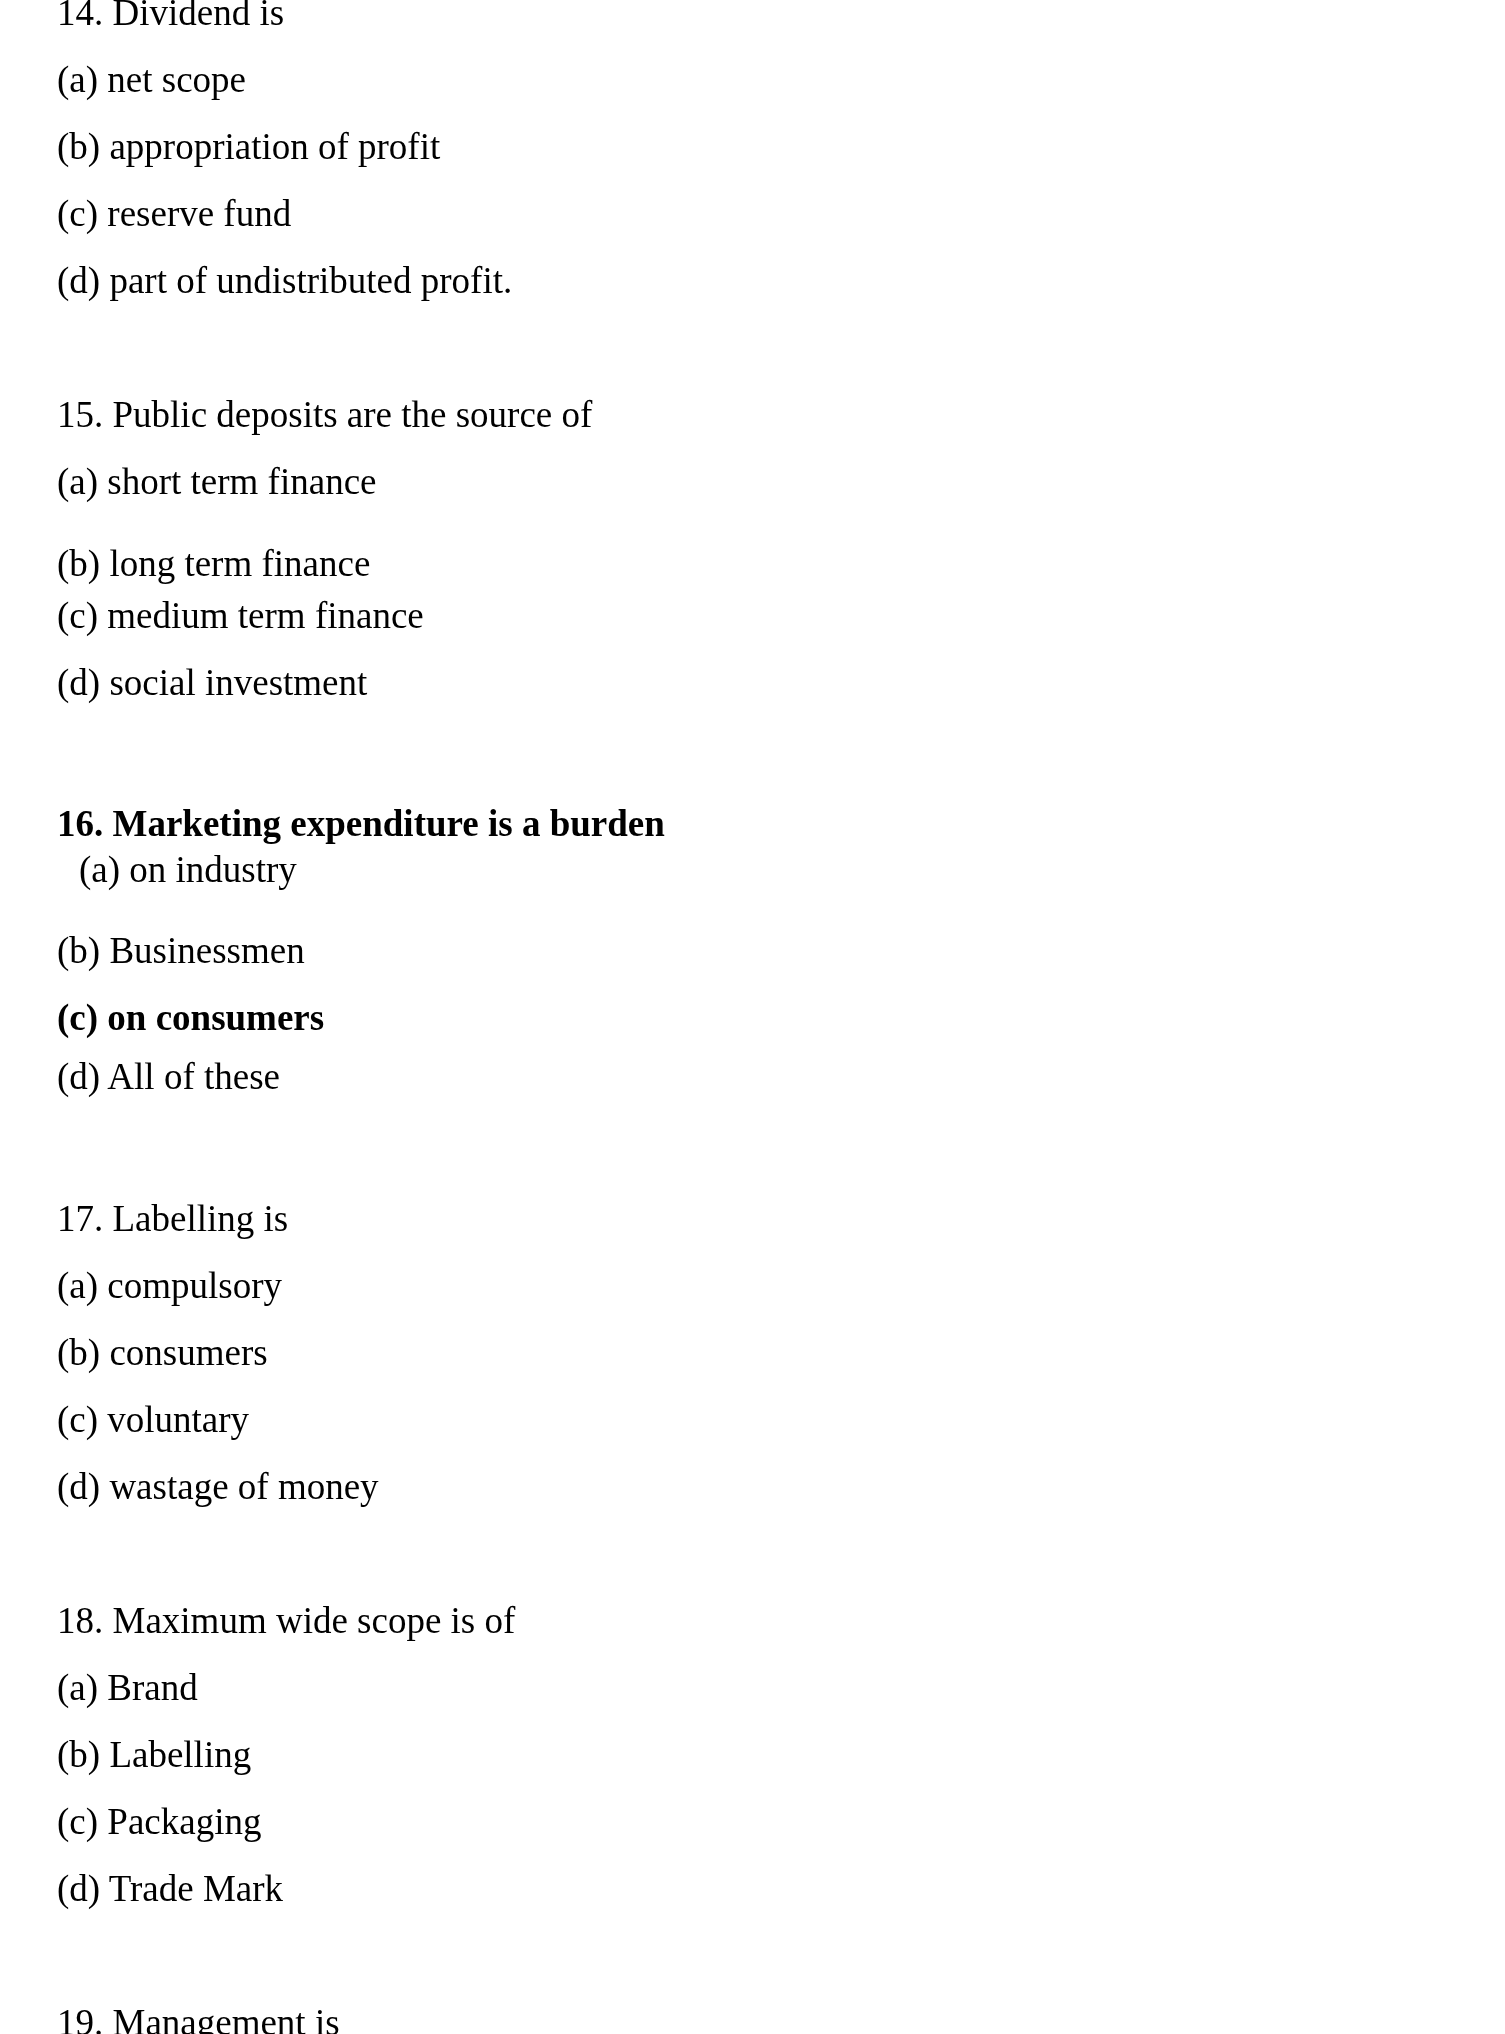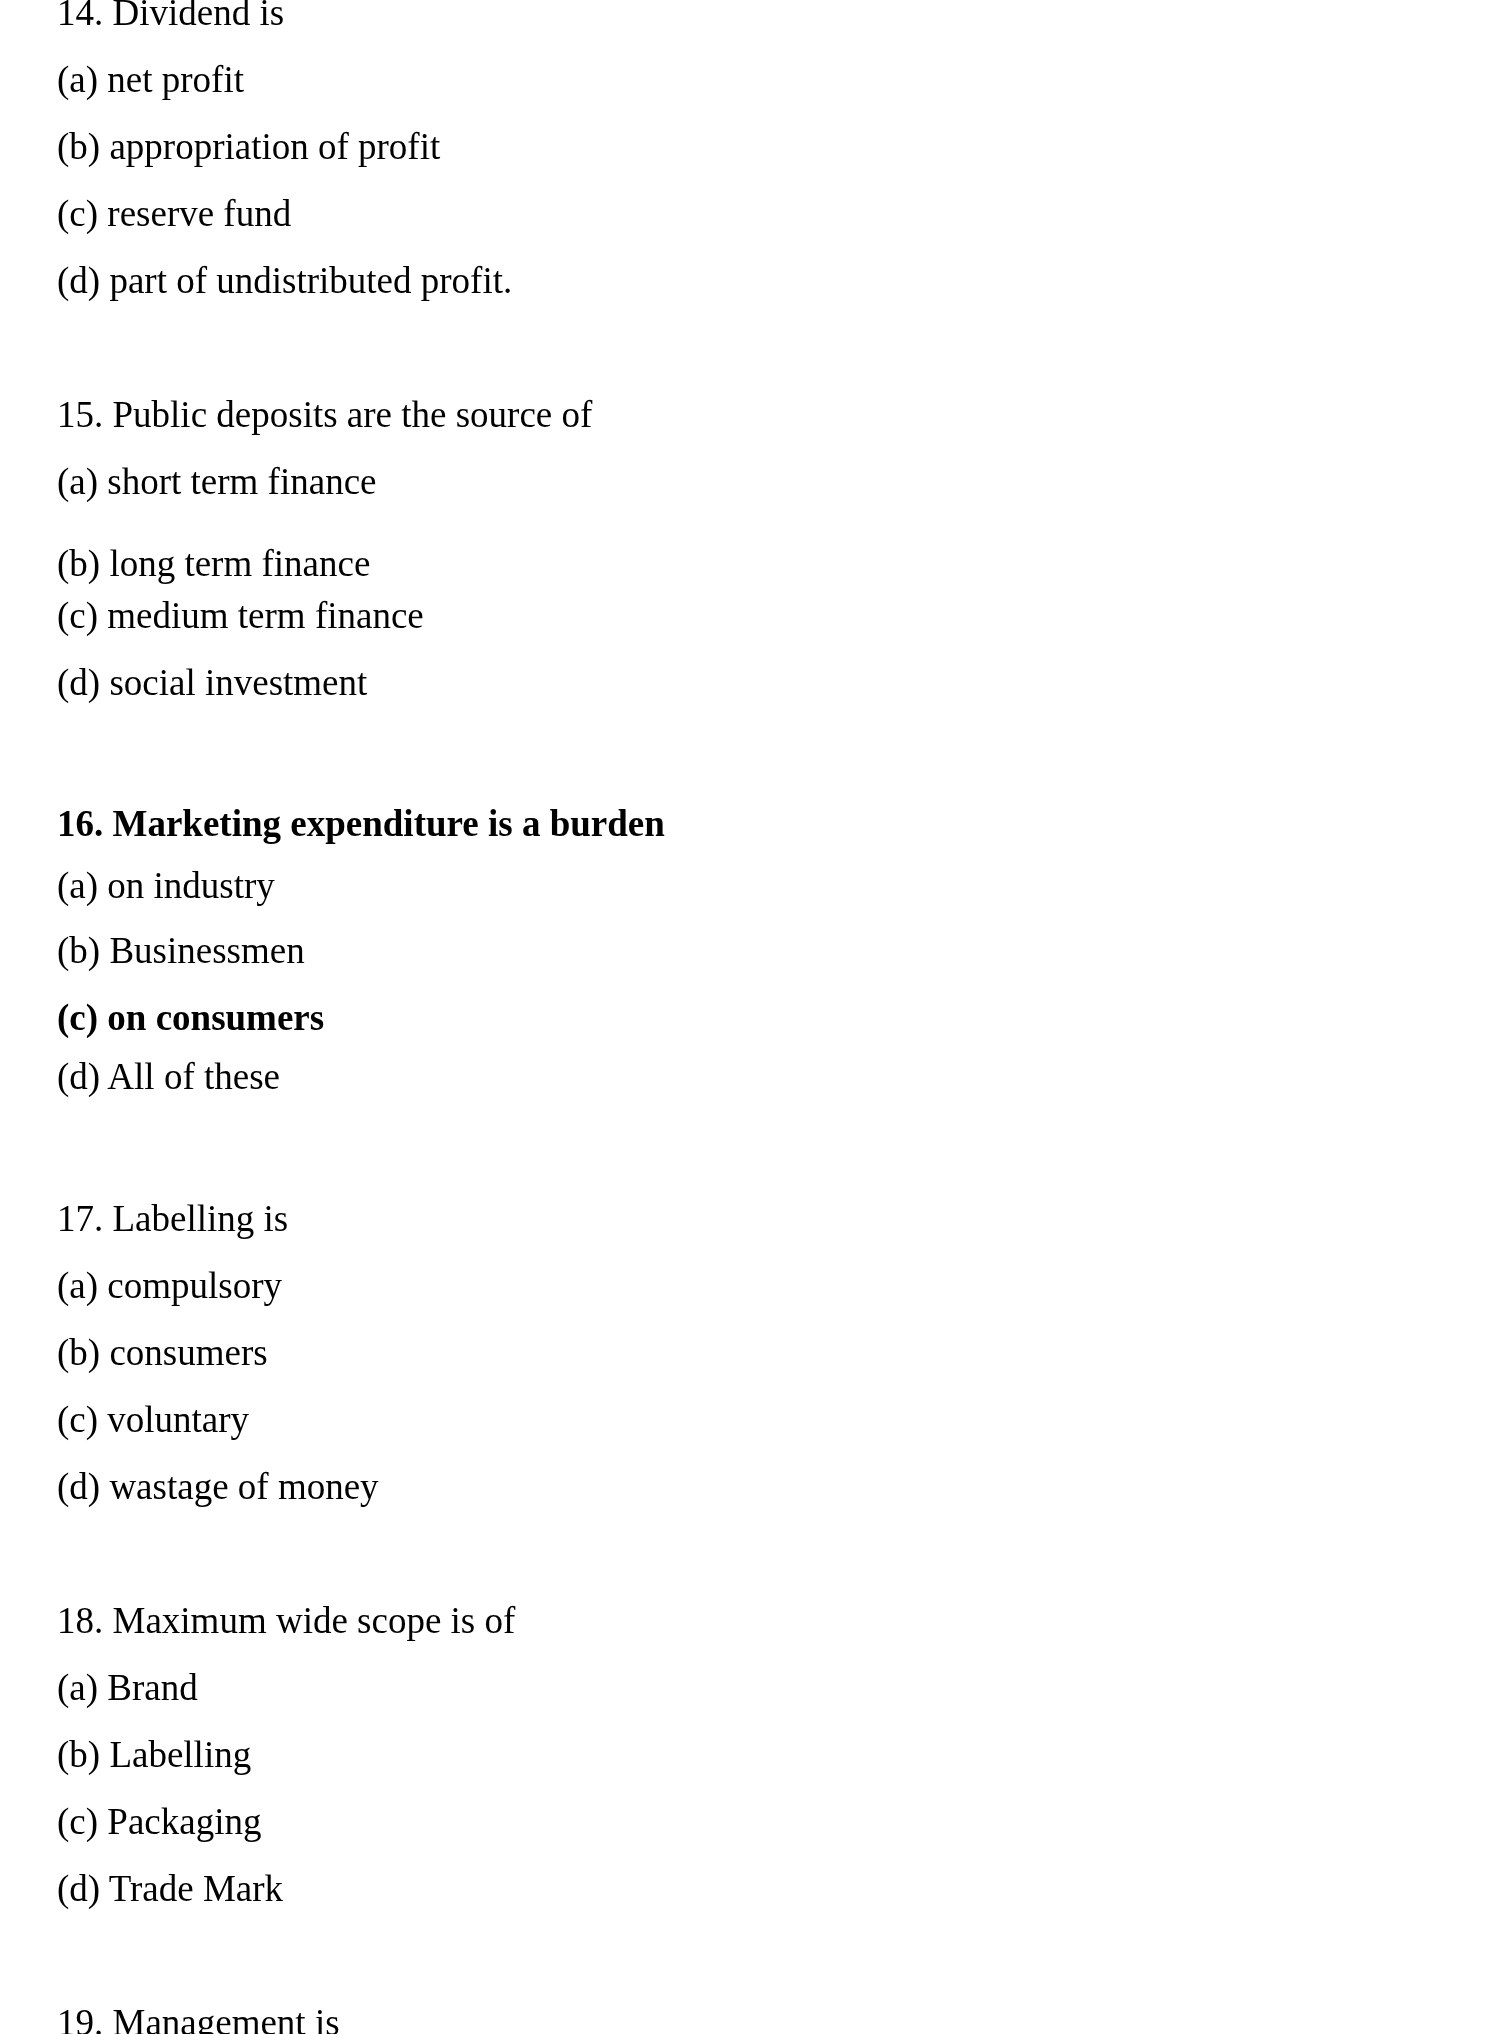--- a/index.html
+++ b/index.html
@@ -36,37 +36,37 @@
   }
   
 </style>
 </head>
 <body>
 
 <div class="page">
 
   <div class="question" style="top:-6px;">
     <div class="line" style="top:0px;">14. Dividend is</div>
-    <div class="line" style="top:67px;">(a) net profit</div>
+    <div class="line" style="top:67px;">(a) net scope</div>
     <div class="line" style="top:134px;">(b) appropriation of profit</div>
     <div class="line" style="top:201px;">(c) reserve fund</div>
     <div class="line" style="top:268px;">(d) part of undistributed profit.</div>
   </div>
 
   <div class="question" style="top:396px;">
     <div class="line" style="top:0px;">15. Public deposits are the source of</div>
     <div class="line" style="top:67px;">(a) short term finance</div>
     <div class="line" style="top:149px;">(b) long term finance</div>
     <div class="line" style="top:201px;">(c) medium term finance</div>
     <div class="line" style="top:268px;">(d) social investment</div>
   </div>
 
   <div class="question" style="top:798px;">
     <div class="line" style="top:7px;font-weight:bold;">16. Marketing expenditure is a burden</div>
-    <div class="line" style="top:69px;">(a) on industry</div>
+    <div class="line" style="top:53px;margin-left:22px;">(a) on industry</div>
     <div class="line" style="top:134px;text-align:right;">(b) Businessmen</div>
     <div class="line" style="top:201px;font-weight:bold;">(c) on consumers</div>
     <div class="line" style="top:260px;">(d) All of these</div>
   </div>
 
   <div class="question" style="top:1200px;">
     <div class="line" style="top:0px;">17. Labelling is</div>
     <div class="line" style="top:67px;">(a) compulsory</div>
     <div class="line" style="top:134px;">(b) consumers</div>
     <div class="line" style="top:201px;">(c) voluntary</div>

